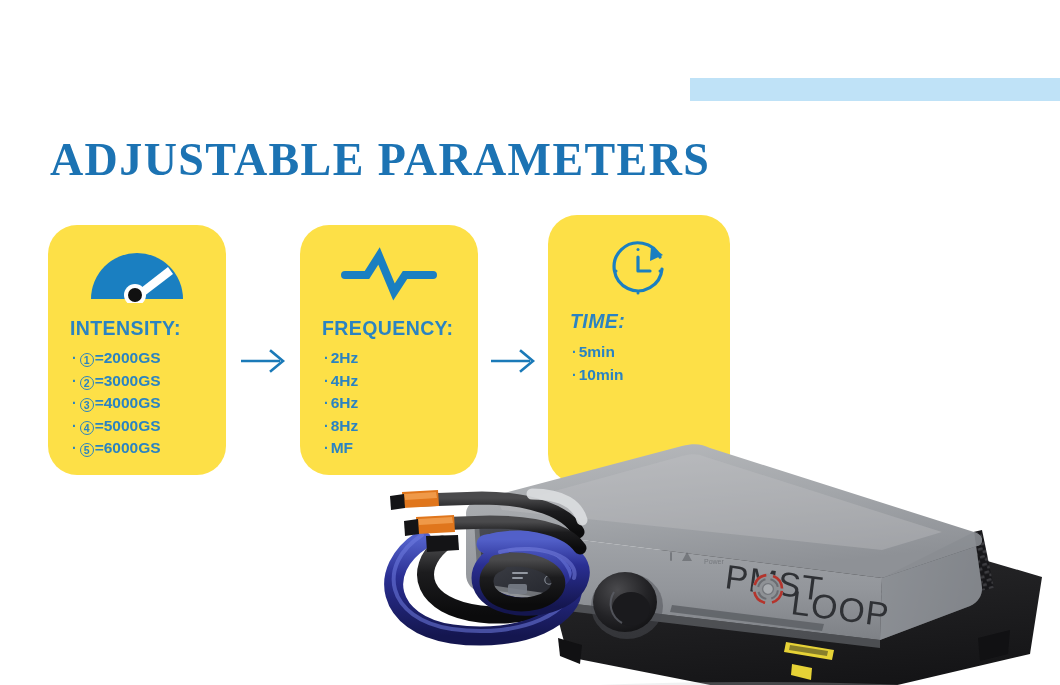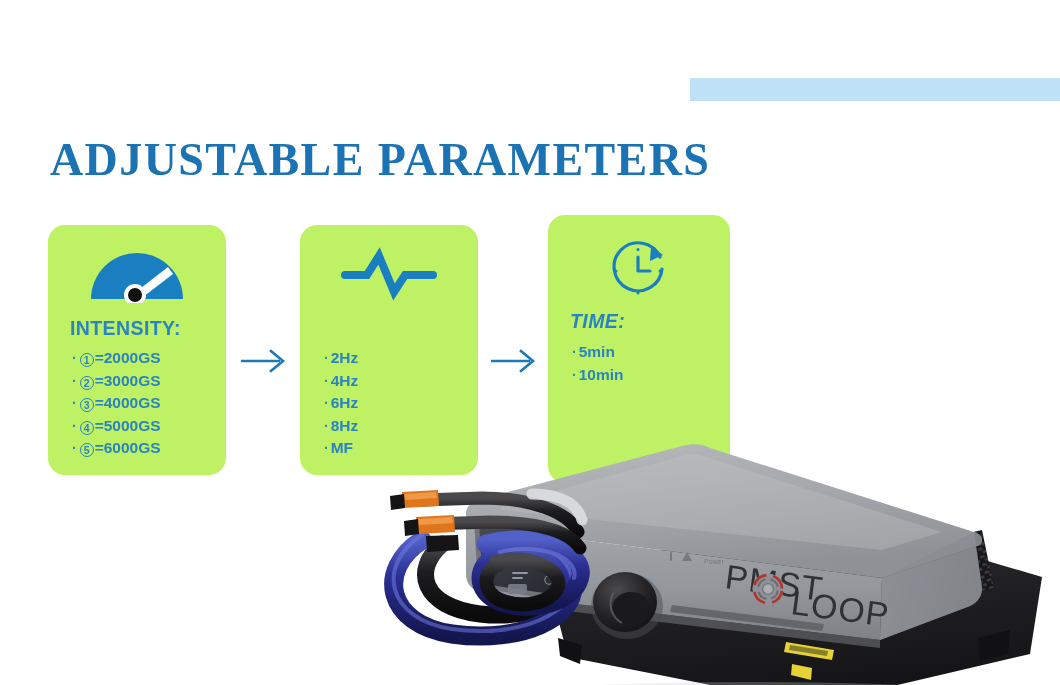--- a/index.html
+++ b/index.html
@@ -21,22 +21,22 @@
   .title {
     position: absolute; left: 50px; top: 113px;
     font-family: "Liberation Serif", serif;
     font-size: 46px; font-weight: 700; letter-spacing: 1.4px;
     color: #1c73b3; white-space: nowrap;
   }
 
   
   .card {
     position: absolute;
-    background: #bef264;
-    border-radius: 17px;
+    background: #fde047;
+    border-radius: 29px;
   }
   #card-1 { left: 48px;  top: 205px; width: 178px; height: 250px; }
   #card-2 { left: 300px; top: 205px; width: 178px; height: 250px; }
   #card-3 { left: 548px; top: 195px; width: 182px; height: 268px; }
 
   .card-icon {
     position: absolute; left: 0; right: 0; top: 18px;
     height: 62px;
     display: flex; align-items: center; justify-content: center;
   }
@@ -131,20 +131,21 @@
       <path d="M31 3 L43 13 L31 23" stroke="#1b7ab8" stroke-width="2.6" fill="none" stroke-linecap="square"></path>
     </svg>
   </div>
 
   <div class="card" id="card-2">
     <div class="card-icon">
       <svg width="100" height="54" viewBox="0 0 100 54">
         <path d="M6 28 H28 L40 9 L55 45 L66 28 H94" stroke="#1a7fc1" stroke-width="8" fill="none" stroke-linecap="round" stroke-linejoin="miter"></path>
       </svg>
     </div>
+    <div class="card-head">FREQUENCY:</div>
     <ul class="card-list">
       <li>
         <span class="dot">·</span>
         <span>2Hz</span>
       </li>
       <li>
         <span class="dot">·</span>
         <span>4Hz</span>
       </li>
       <li>

